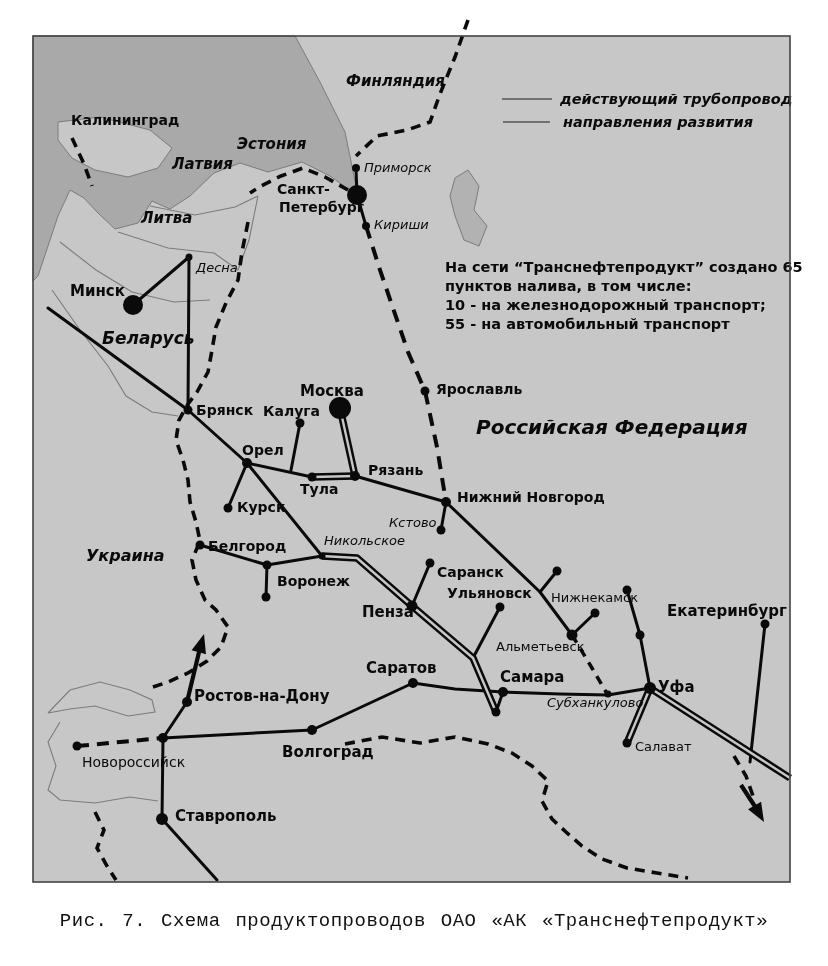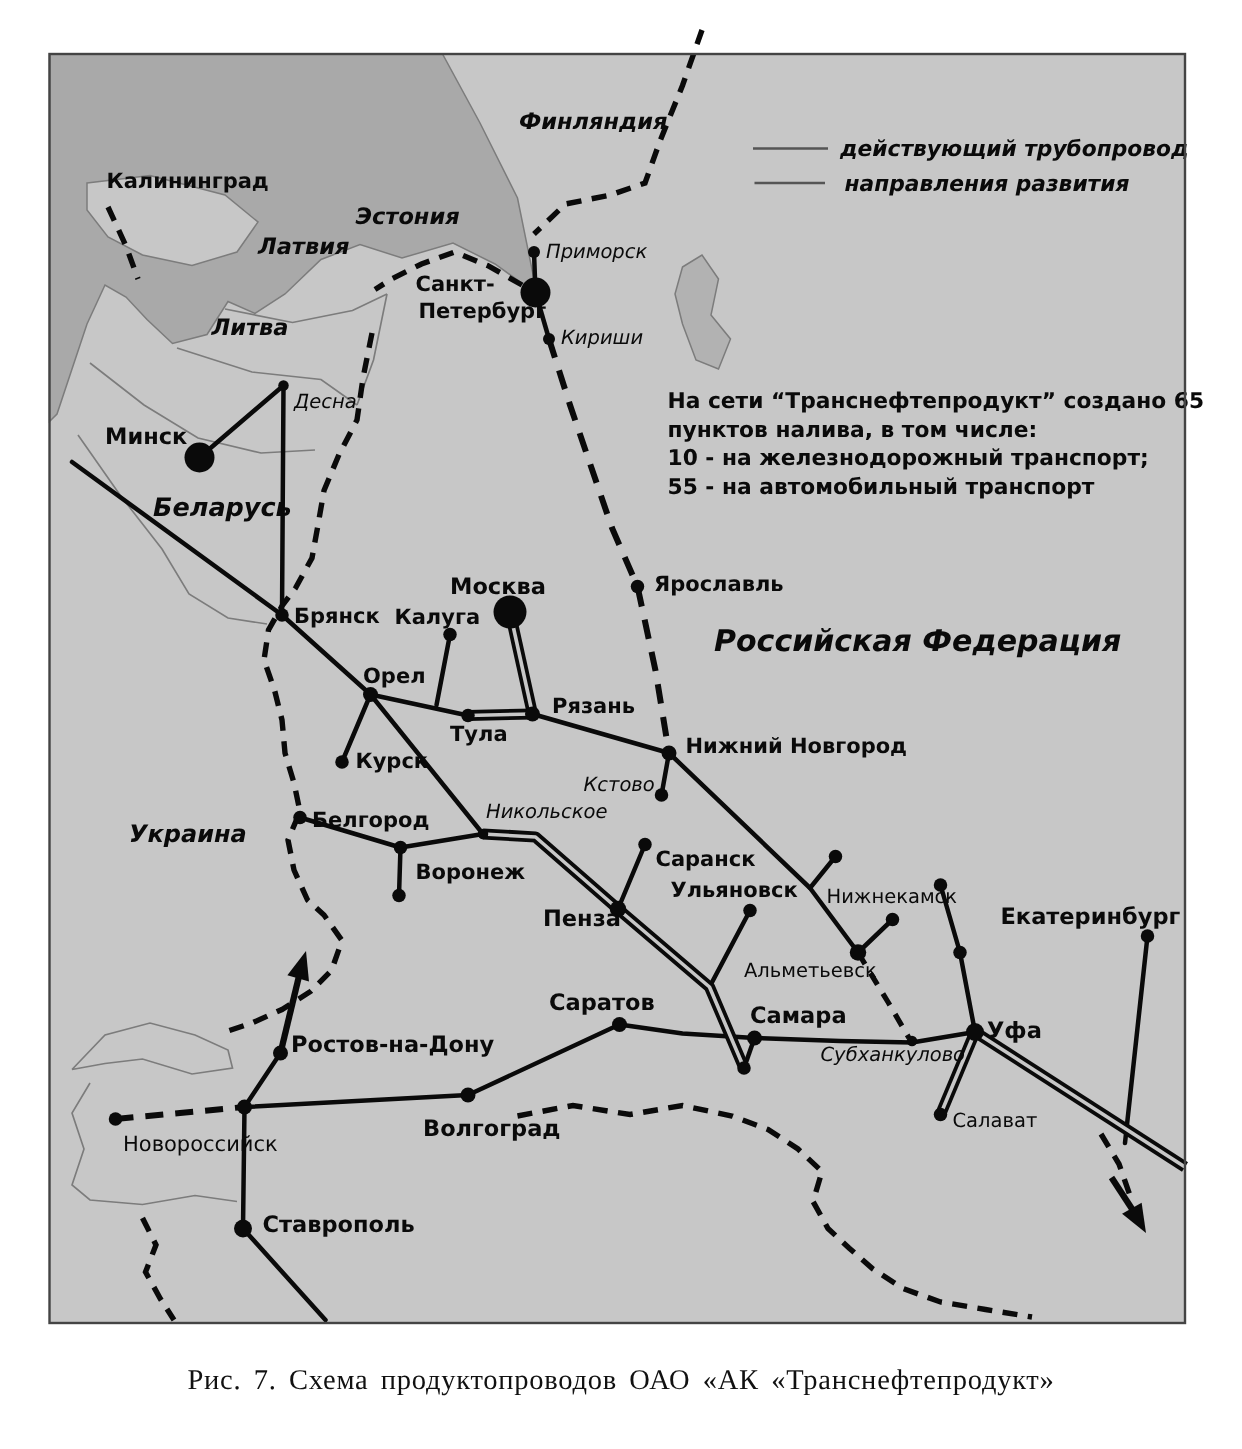--- a/index.html
+++ b/index.html
@@ -1,20 +1,20 @@
 <!DOCTYPE html>
 <html><head>
 <meta charset="utf-8">
 <style>
   html,body{margin:0;padding:0;background:#ffffff;}
   .page{position:relative;width:828px;height:966px;background:#fff;overflow:hidden;
         font-family:"DejaVu Sans",sans-serif;}
   #map-svg{position:absolute;left:0;top:0;}
   .caption{position:absolute;left:0;top:910px;width:828px;text-align:center;
-           font-family:Liberation Serif, serif;font-size:19px;color:#111;
+           font-family:Liberation Mono, monospace;font-size:19px;color:#111;
            letter-spacing:0.5px;word-spacing:3px;}
   
   text{fill:#0a0a0a;}
   .s-b14{font:bold 14px "DejaVu Sans",sans-serif;}
   .s-b15{font:bold 15px "DejaVu Sans",sans-serif;}
   .s-r13{font:13px "DejaVu Sans",sans-serif;}
   .s-r14{font:14px "DejaVu Sans",sans-serif;}
   .s-i13{font:italic 13px "DejaVu Sans",sans-serif;}
   .s-c15{font:italic bold 15px "DejaVu Sans",sans-serif;}
   .s-c16{font:italic bold 16px "DejaVu Sans",sans-serif;}

